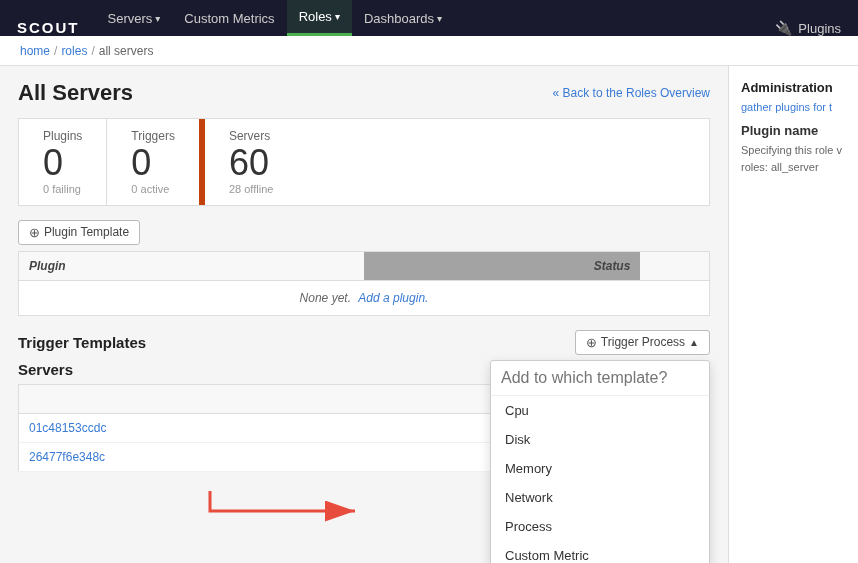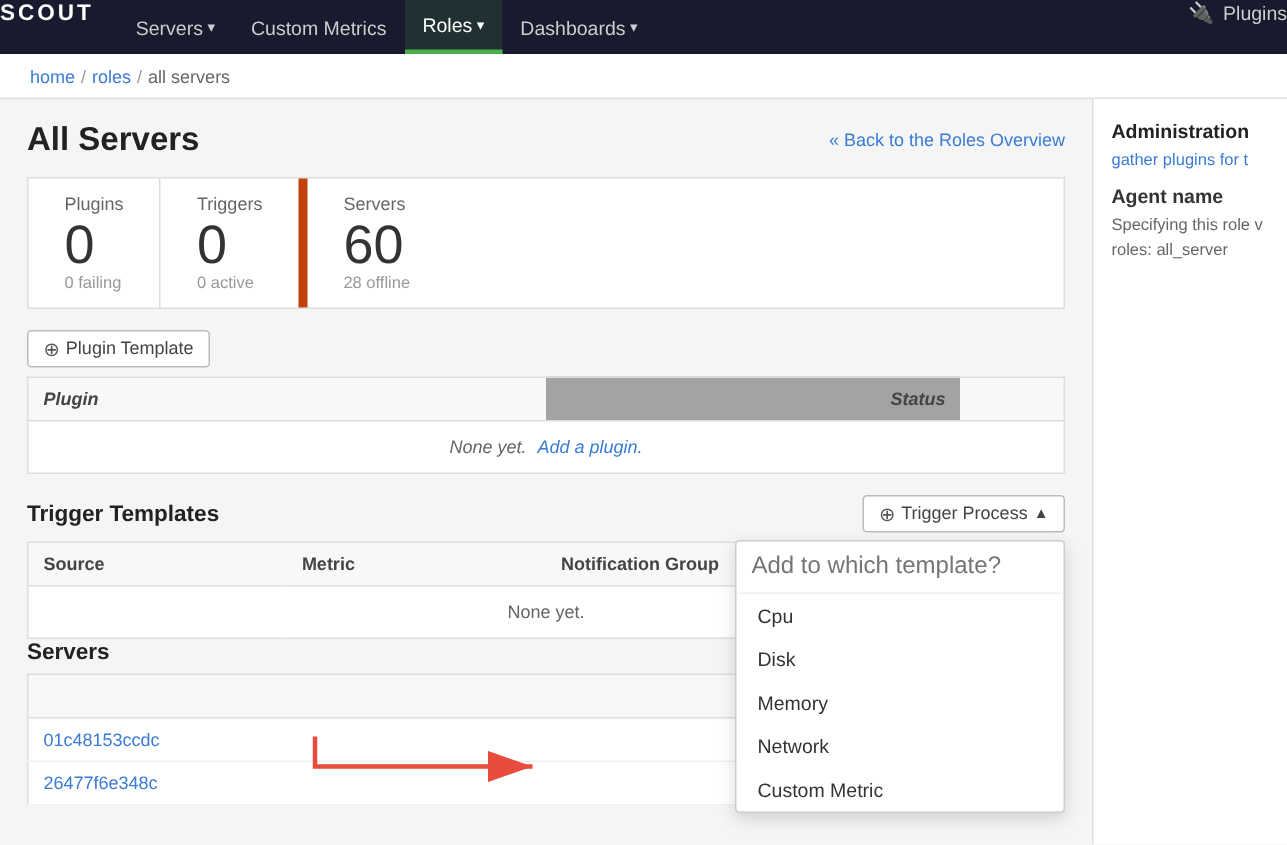--- a/index.html
+++ b/index.html
@@ -1,21 +1,21 @@
 <!DOCTYPE html>
 <html><head>
   <meta charset="utf-8">
   <style>
     * { margin: 0; padding: 0; box-sizing: border-box; }
     body { font-family: -apple-system, BlinkMacSystemFont, 'Segoe UI', sans-serif; font-size: 13px; background: #f5f5f5; color: #333; width: 858px; height: 563px; overflow: hidden; }
   </style>
 </head>
 <body>
 
-<nav style="background:#1a1a2e; display:flex; align-items:flex-start; height:36px; padding:0 0;">
+<nav style="background:#1a1a2e; display:flex; align-items:flex-end; height:36px; padding:0 17px;">
   <span style="color:#fff; font-weight:900; font-size:15px; letter-spacing:2px; margin-right:16px; font-family:Arial,sans-serif;">SCOUT</span>
   <a style="color:#ccc; font-size:13px; padding:0 12px; height:36px; display:flex; align-items:center; gap:3px; text-decoration:none; cursor:pointer;">
     <span>Servers</span>
     <span style="font-size:10px;">▾</span>
   </a>
   <a style="color:#ccc; font-size:13px; padding:0 12px; height:36px; display:flex; align-items:center; gap:3px; text-decoration:none; cursor:pointer;">
     <span>Custom Metrics</span>
   </a>
   <a style="color:#fff; font-size:13px; padding:0 12px; height:36px; display:flex; align-items:center; gap:3px; text-decoration:none; cursor:pointer; border-bottom:3px solid #4caf50; background:rgba(76,175,80,0.15);">
     <span>Roles</span>
@@ -94,46 +94,30 @@
 
     <div style="margin-bottom:0; position:relative;">
       <div style="display:flex; justify-content:space-between; align-items:center; margin-bottom:6px;">
         <span style="font-size:15px; font-weight:600; color:#222;">Trigger Templates</span>
         <button style="padding:4px 10px; font-size:12px; border:1px solid #bbb; background:#fff; cursor:pointer; border-radius:3px; display:flex; align-items:center; gap:4px; color:#444;">
           <span style="font-size:13px; color:#555;">⊕</span>
           <span>Trigger Process</span>
           <span style="font-size:10px;">▲</span>
         </button>
       </div>
-      <table style="width:100%; border-collapse:collapse; background:#fff; border:1px solid #ddd; font-size:12px;">
-        <thead>
-          <tr>
-            <th style="background:#f8f8f8; padding:7px 10px; text-align:left; font-weight:600; border-bottom:1px solid #ddd; color:#444; width:25%;">Source</th>
-            <th style="background:#f8f8f8; padding:7px 10px; text-align:left; font-weight:600; border-bottom:1px solid #ddd; color:#444; width:25%;">Metric</th>
-            <th style="background:#f8f8f8; padding:7px 10px; text-align:left; font-weight:600; border-bottom:1px solid #ddd; color:#444; width:35%;">Notification Group</th>
-            <th style="background:#f8f8f8; padding:7px 10px; border-bottom:1px solid #ddd; width:15%;"></th>
-          </tr>
-        </thead>
-        <tbody>
-          <tr>
-            <td colspan="4" style="text-align:center; padding:10px; color:#666; font-size:12px;">
-              <span>None yet.</span>
-            </td>
-          </tr>
-        </tbody>
-      </table>
 
       <div style="position:absolute; top:30px; right:0; background:#fff; border:1px solid #ccc; border-radius:3px; box-shadow:0 4px 12px rgba(0,0,0,0.15); width:220px; z-index:200;">
         <div style="padding:8px 10px; border-bottom:1px solid #eee;">
           <input type="text" style="width: 100%; border: none; outline: none; font-size: 16px; color: #a16207; background: transparent;" placeholder="Add to which template?">
         </div>
         <div style="padding:7px 14px; font-size:13px; color:#333; cursor:pointer;">Cpu</div>
         <div style="padding:7px 14px; font-size:13px; color:#333; cursor:pointer;">Disk</div>
         <div style="padding:7px 14px; font-size:13px; color:#333; cursor:pointer;">Memory</div>
         <div style="padding:7px 14px; font-size:13px; color:#333; cursor:pointer;">Network</div>
+        <div style="padding:7px 14px; font-size:13px; color:#333; cursor:pointer;">Process</div>
         <div style="padding:7px 14px; font-size:13px; color:#333; cursor:pointer; font-weight:500;">Custom Metric</div>
       </div>
     </div>
 
     <div>
       <div style="margin-bottom:6px;">
         <span style="font-size:15px; font-weight:600; color:#222;">Servers</span>
       </div>
       <table style="width:100%; border-collapse:collapse; background:#fff; border:1px solid #ddd; font-size:12px;">
         <thead>
@@ -170,17 +154,17 @@
         </marker>
       </defs>
       <path d="M 10,10 L 10,30 L 155,30" stroke="#e74c3c" stroke-width="3" fill="none" marker-end="url(#arrowhead)"></path>
     </svg>
 
   </div>
 
   <div style="width:130px; background:#fff; border-left:1px solid #ddd; padding:14px 12px; overflow-y:auto; flex-shrink:0;">
     <div style="font-size:13px; font-weight:700; color:#222; margin-bottom:6px;">Administration</div>
     <a style="color:#3a7bd5; font-size:11px; text-decoration:none; display:block; margin-bottom:10px; cursor:pointer;">gather plugins for t</a>
-    <div style="font-size:13px; font-weight:600; color:#333; margin-bottom:4px;">Agent name</div>
+    <div style="font-size:13px; font-weight:600; color:#333; margin-bottom:4px;">Plugin name</div>
     <div style="font-size:11px; color:#666; line-height:1.5;">Specifying this role v roles: all_server</div>
   </div>
 
 </div>
 
 </body></html>

